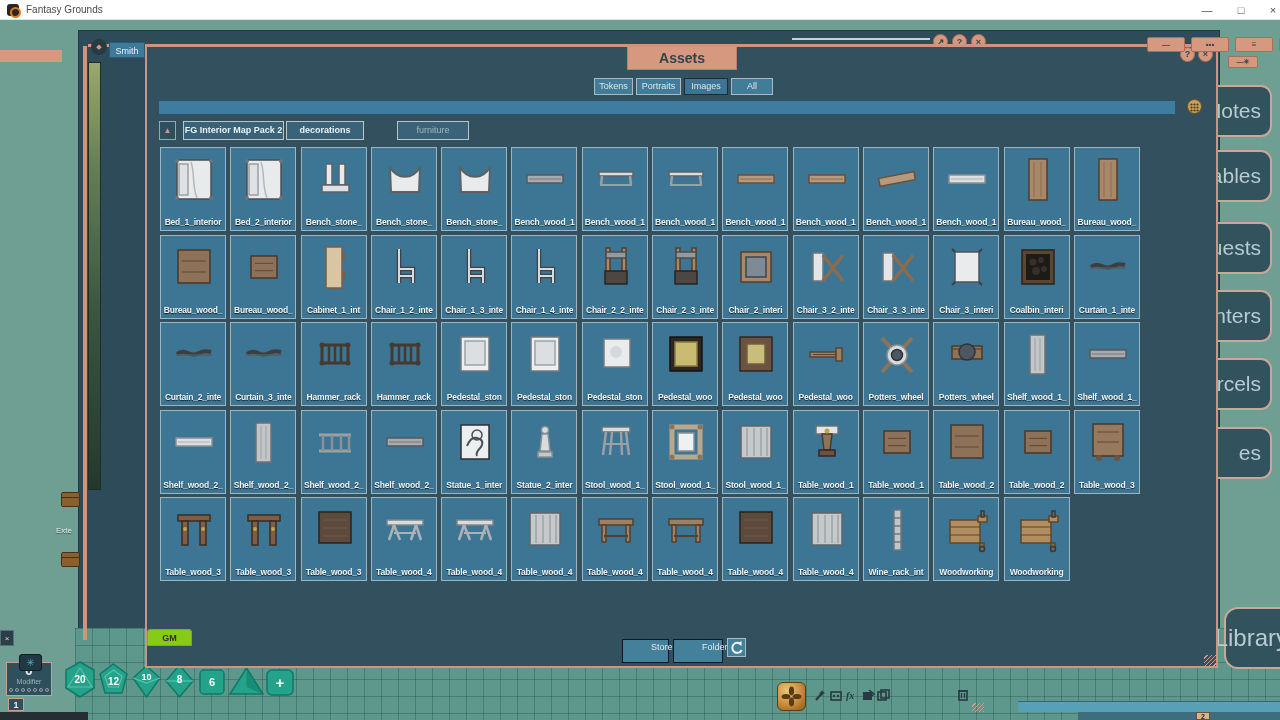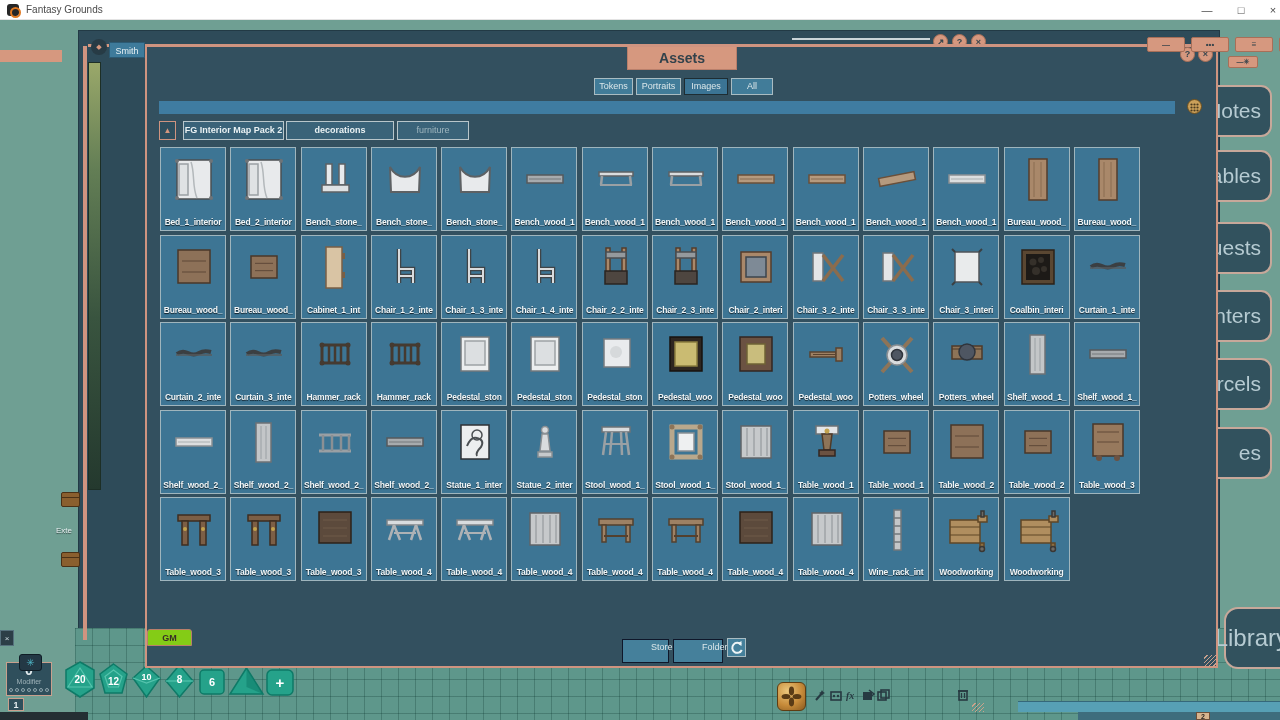--- a/index.html
+++ b/index.html
@@ -187,21 +187,21 @@
             <circle cx="9.5" cy="6.5" r="1.1"></circle>
       <circle cx="3.5" cy="9.5" r="1.1"></circle>
             <circle cx="6.5" cy="9.5" r="1.1"></circle>
             <circle cx="9.5" cy="9.5" r="1.1"></circle>
       </g>
         </svg>
     </div>
     <div class="upbtn">▲</div>
     <div id="crumbs">
         <div class="crumb" style="left: 36px; width: 101px; line-height: 17px;">FG Interior Map Pack 2</div>
-        <div class="crumb" style="left: 139px; width: 108px; line-height: 17px;">decorations</div>
+        <div class="crumb" style="left: 139px; width: 78px; line-height: 17px;">decorations</div>
         <div class="crumb muted" style="left: 250px; width: 72px; line-height: 17px;">furniture</div>
       </div>
     <div class="asset-grid" id="assetGrid">
         <div class="tile">
           <div class="thumb"><svg width="44" height="52" viewBox="0 0 44 46">
               <rect x="5" y="3" width="34" height="39" fill="#e8eaec" stroke="#4b4f52" stroke-width="1.5"></rect>
               <rect x="7" y="7" width="9" height="31" fill="#dfe2e4" stroke="#9aa0a4" stroke-width="1.5"></rect>
               <path d="M19,5 C23,16 20,30 25,41" fill="none" stroke="#b3b8bb" stroke-width="1.5"></path>
               <circle cx="5" cy="4" r="2" fill="#6f7478"></circle>
               <circle cx="39" cy="4" r="2" fill="#6f7478"></circle>

